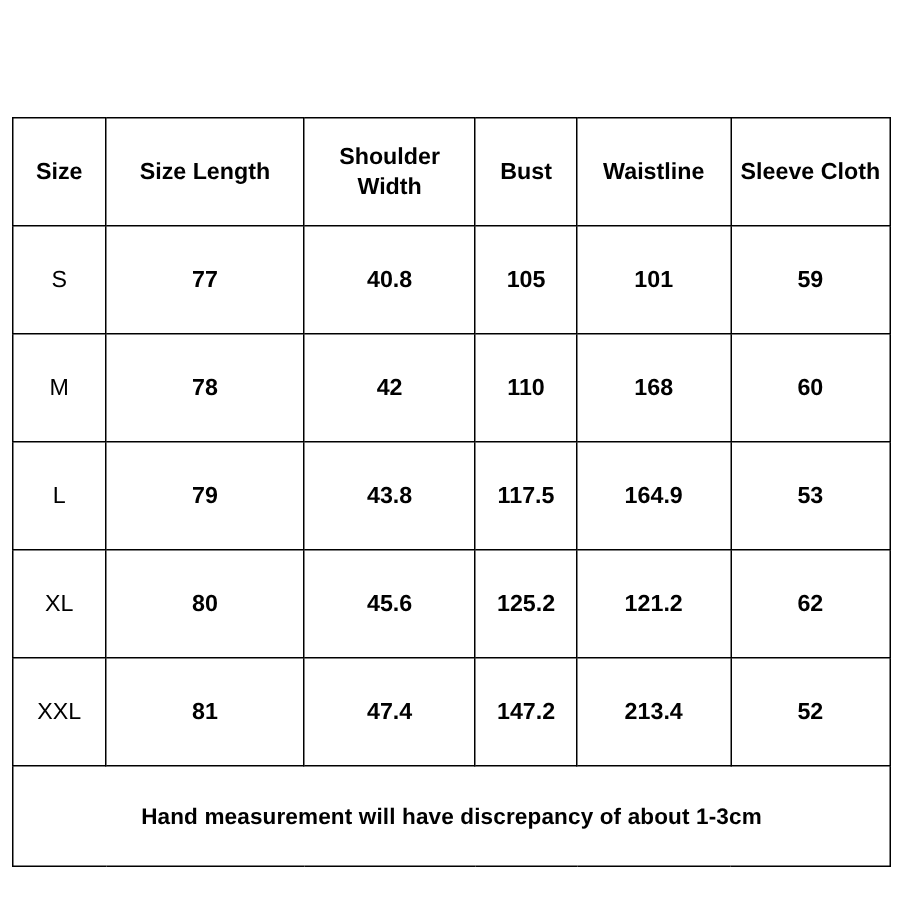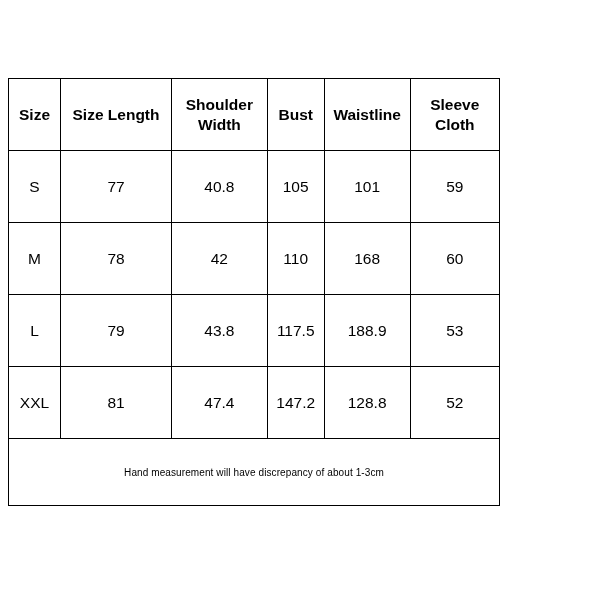--- a/index.html
+++ b/index.html
@@ -16,21 +16,21 @@
     width: 600px;
     height: 600px;
     background: #ffffff;
     box-sizing: border-box;
   }
 
   .table-wrap {
     position: absolute;
     left: 8px;
     top: 78px;
-    width: 492px;
+    width: 586px;
   }
 
   table.size-chart {
     width: 100%;
     border-collapse: collapse;
     table-layout: fixed;
     background: #ffffff;
   }
 
   table.size-chart th,
@@ -46,32 +46,32 @@
   table.size-chart thead th {
     font-size: 15.5px;
     font-weight: bold;
     height: 63px;
     line-height: 1.25;
   }
 
   
   table.size-chart tbody td {
     font-size: 15.5px;
-    font-weight: normal;
+    font-weight: bold;
     height: 63px;
   }
 
   table.size-chart tbody td.size-cell {
     font-weight: normal;
   }
 
   
   table.size-chart tfoot td {
-    font-size: 10px;
-    font-weight: normal;
+    font-size: 15px;
+    font-weight: bold;
     height: 58px;
     letter-spacing: 0.1px;
     margin-top: 48px;
   }
 
   
   col.c-size    { width: 10.6%; }
   col.c-cloth   { width: 22.6%; }
   col.c-shoulder{ width: 19.5%; }
   col.c-bust    { width: 11.6%; }
@@ -117,29 +117,37 @@
           <td>42</td>
           <td>110</td>
           <td>168</td>
           <td>60</td>
         </tr>
         <tr>
           <td class="size-cell">L</td>
           <td>79</td>
           <td>43.8</td>
           <td>117.5</td>
-          <td>188.9</td>
+          <td>164.9</td>
           <td>53</td>
+        </tr>
+        <tr>
+          <td class="size-cell">XL</td>
+          <td>80</td>
+          <td>45.6</td>
+          <td>125.2</td>
+          <td>121.2</td>
+          <td>62</td>
         </tr>
         <tr>
           <td class="size-cell">XXL</td>
           <td>81</td>
           <td>47.4</td>
           <td>147.2</td>
-          <td>128.8</td>
+          <td>213.4</td>
           <td>52</td>
         </tr>
       </tbody>
       <tfoot>
         <tr>
           <td colspan="6">Hand measurement will have discrepancy of about 1-3cm</td>
         </tr>
       </tfoot>
     </table>
   </div>

